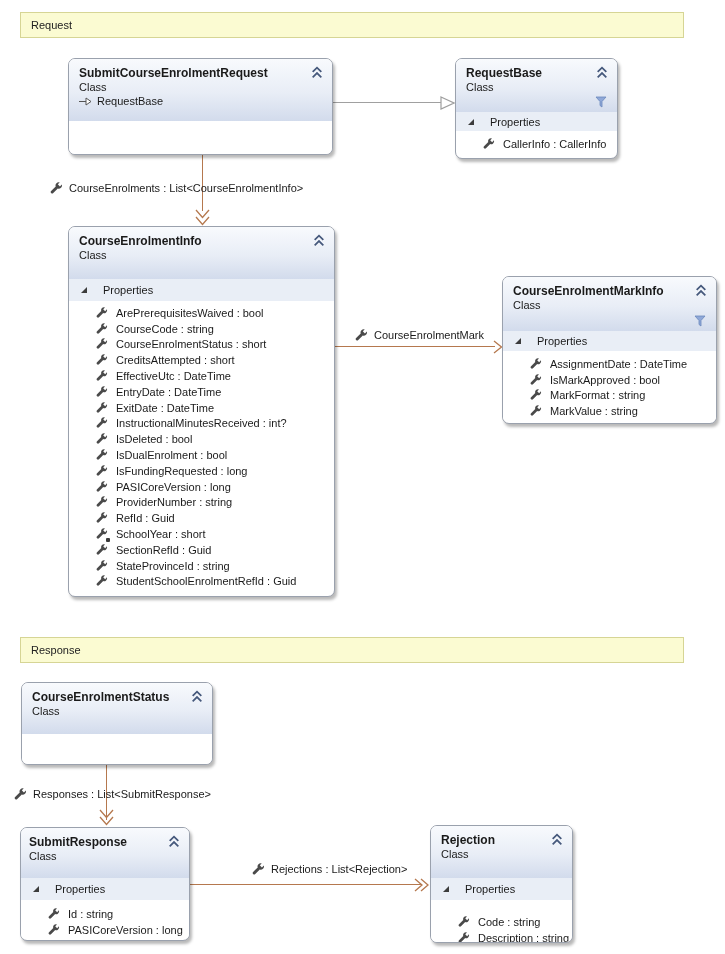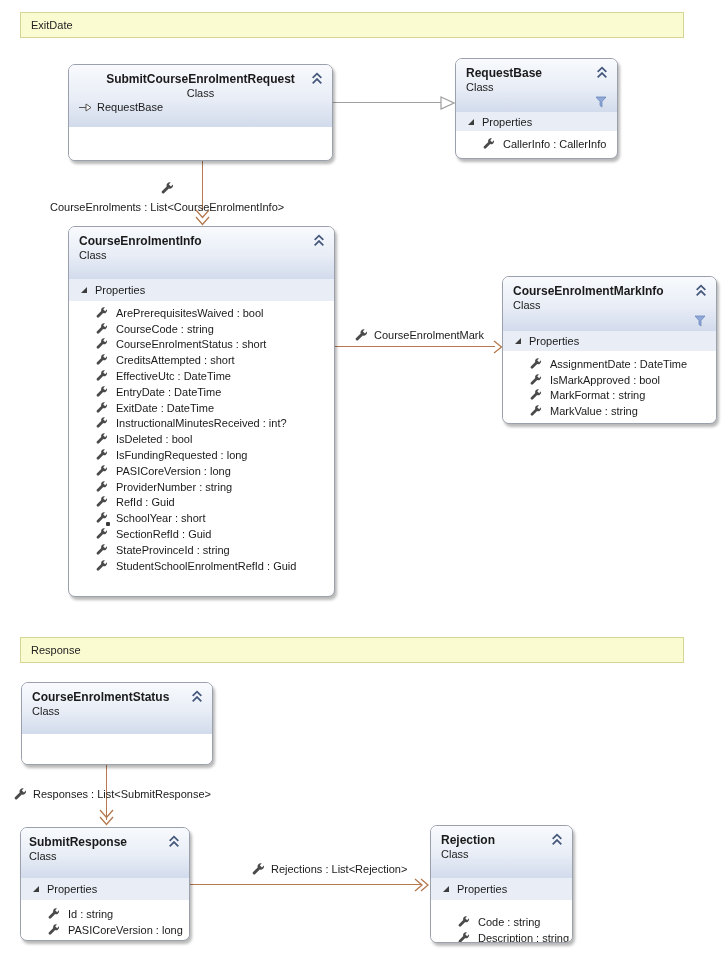--- a/index.html
+++ b/index.html
@@ -18,21 +18,21 @@
                overflow:hidden; }
   .cb-header { position:relative; background:linear-gradient(180deg,#f8fafd 0%, #e8edf6 55%, #d2dbec 100%);
                padding:7px 10px 0 10px; }
   .cb-title { font-size:12px; font-weight:bold; white-space:nowrap; }
   .cb-stereo { font-size:11px; margin-top:1px; }
   .cb-base { font-size:11px; margin-top:2px; display:flex; align-items:center; gap:5px; }
   .collapse-btn { position:absolute; top:7px; right:8px; width:14px; height:13px; cursor:pointer; }
   .funnel-btn { position:absolute; right:10px; bottom:4px; width:12px; height:12px; cursor:pointer; }
   .cb-body { background:#fff; }
 
-  .comp-header { display:flex; align-items:center; gap:8px; background:#e9eef6;
+  .comp-header { display:flex; align-items:center; gap:16px; background:#e9eef6;
                  font-size:11px; padding-left:12px; }
   .expander { width:0; height:0; border-left:6px solid transparent; border-bottom:6px solid #3c3c3c; }
   .prop-row { display:flex; align-items:center; gap:8px; padding-left:27px;
               font-size:11px; white-space:nowrap; height:15.8px; }
   .wrench-wrap { position:relative; width:12px; height:12px; flex:0 0 12px; }
   .wrench-marker { position:absolute; right:-2px; bottom:-2px; width:4px; height:4px;
                    background:#3a3a3a; border-radius:1px; }
 
   
   .h-line, .v-line { position:absolute; }
@@ -42,21 +42,21 @@
                 font-size:11px; white-space:nowrap; }
   .arrow-head { position:absolute; }
   svg { display:block; }
 </style>
 </head>
 <body>
 
 <div id="canvas">
 
   <div class="banner" style="top:12px;">
-    <span>ExitDate</span>
+    <span>Request</span>
   </div>
 
   <div class="h-line inherit" style="left:333px; top:102px; width:108px; height:1px;"></div>
   <div class="arrow-head" style="left:440px; top:96px;">
     <svg width="15" height="14" viewBox="0 0 15 14">
         <path d="M1 1 L14 7 L1 13 Z" fill="#ffffff" stroke="#9e9e9e" stroke-width="1.2"></path>
       </svg>
   </div>
 
   <div class="v-line assoc" style="left:202px; top:155px; width:1px; height:56px;"></div>
@@ -67,21 +67,21 @@
       </svg>
   </div>
 
   <div class="h-line assoc" style="left:335px; top:346px; width:160px; height:1px;"></div>
   <div class="arrow-head" style="left:493px; top:340px;">
     <svg width="10" height="14" viewBox="0 0 10 14" fill="none" stroke="#b5784e" stroke-width="1.3">
         <path d="M1 1 L8.5 7 L1 13"></path>
       </svg>
   </div>
 
-  <div class="class-box" style="left:68px; top:64px; width:265px; height:97px;text-align:center;">
+  <div class="class-box" style="left:68px; top:58px; width:265px; height:97px;">
     <div class="cb-header" style="height:62px;">
       <div class="cb-title">SubmitCourseEnrolmentRequest</div>
       <div class="cb-stereo">Class</div>
       <div class="cb-base">
         <span>
           <svg width="13" height="9" viewBox="0 0 13 9" fill="none" stroke="#555">
               <path d="M0 4.5 H7"></path>
               <path d="M7 1 L12 4.5 L7 8 Z" fill="#fff"></path>
             </svg>
         </span>
@@ -122,21 +122,21 @@
         <span class="wrench-wrap">
           <svg width="12" height="12" viewBox="0 0 16 16">
               <path d="M14.8 4.3a3.9 3.9 0 0 1-5.2 3.7L4 13.6a1.8 1.8 0 1 1-2.6-2.6l5.6-5.6a3.9 3.9 0 0 1 5-4.9L9.6 2.9l2.6 2.6 2.4-2.4c.1.4.2.8.2 1.2z" fill="#4a4a4a"></path>
             </svg>
         </span>
         <span>CallerInfo : CallerInfo</span>
       </div>
     </div>
   </div>
 
-  <div class="conn-label" style="left:50px; top:182px;flex-direction:column;">
+  <div class="conn-label" style="left:50px; top:182px;">
     <span class="wrench-wrap">
       <svg width="13" height="13" viewBox="0 0 16 16">
           <path d="M14.8 4.3a3.9 3.9 0 0 1-5.2 3.7L4 13.6a1.8 1.8 0 1 1-2.6-2.6l5.6-5.6a3.9 3.9 0 0 1 5-4.9L9.6 2.9l2.6 2.6 2.4-2.4c.1.4.2.8.2 1.2z" fill="#4a4a4a"></path>
         </svg>
     </span>
     <span>CourseEnrolments : List&lt;CourseEnrolmentInfo&gt;</span>
   </div>
 
   <div class="class-box" style="left:68px; top:226px; width:267px; height:371px;">
     <div class="cb-header" style="height:52px;">
@@ -219,20 +219,28 @@
           </span>
           <span>InstructionalMinutesReceived : int?</span>
         </div>
       <div class="prop-row">
           <span class="wrench-wrap">
             <svg width="12" height="12" viewBox="0 0 16 16">
               <path d="M14.8 4.3a3.9 3.9 0 0 1-5.2 3.7L4 13.6a1.8 1.8 0 1 1-2.6-2.6l5.6-5.6a3.9 3.9 0 0 1 5-4.9L9.6 2.9l2.6 2.6 2.4-2.4c.1.4.2.8.2 1.2z" fill="#4a4a4a"></path>
             </svg>
           </span>
           <span>IsDeleted : bool</span>
+        </div>
+      <div class="prop-row">
+          <span class="wrench-wrap">
+            <svg width="12" height="12" viewBox="0 0 16 16">
+              <path d="M14.8 4.3a3.9 3.9 0 0 1-5.2 3.7L4 13.6a1.8 1.8 0 1 1-2.6-2.6l5.6-5.6a3.9 3.9 0 0 1 5-4.9L9.6 2.9l2.6 2.6 2.4-2.4c.1.4.2.8.2 1.2z" fill="#4a4a4a"></path>
+            </svg>
+          </span>
+          <span>IsDualEnrolment : bool</span>
         </div>
       <div class="prop-row">
           <span class="wrench-wrap">
             <svg width="12" height="12" viewBox="0 0 16 16">
               <path d="M14.8 4.3a3.9 3.9 0 0 1-5.2 3.7L4 13.6a1.8 1.8 0 1 1-2.6-2.6l5.6-5.6a3.9 3.9 0 0 1 5-4.9L9.6 2.9l2.6 2.6 2.4-2.4c.1.4.2.8.2 1.2z" fill="#4a4a4a"></path>
             </svg>
           </span>
           <span>IsFundingRequested : long</span>
         </div>
       <div class="prop-row">

